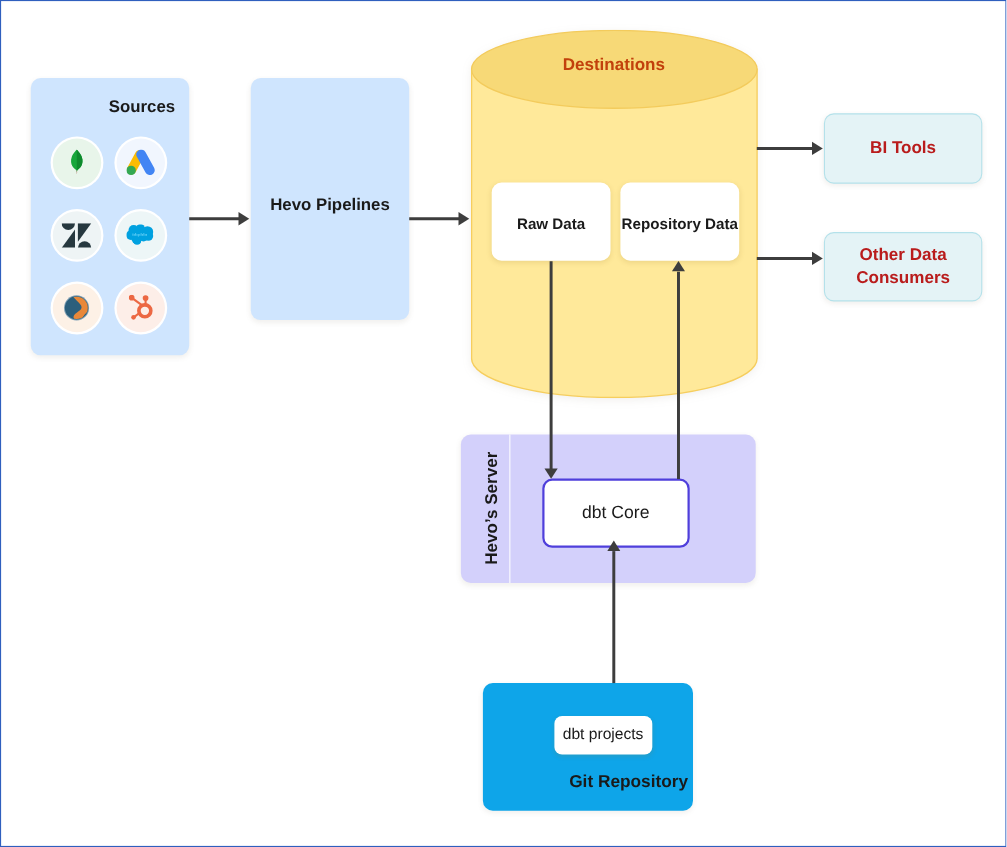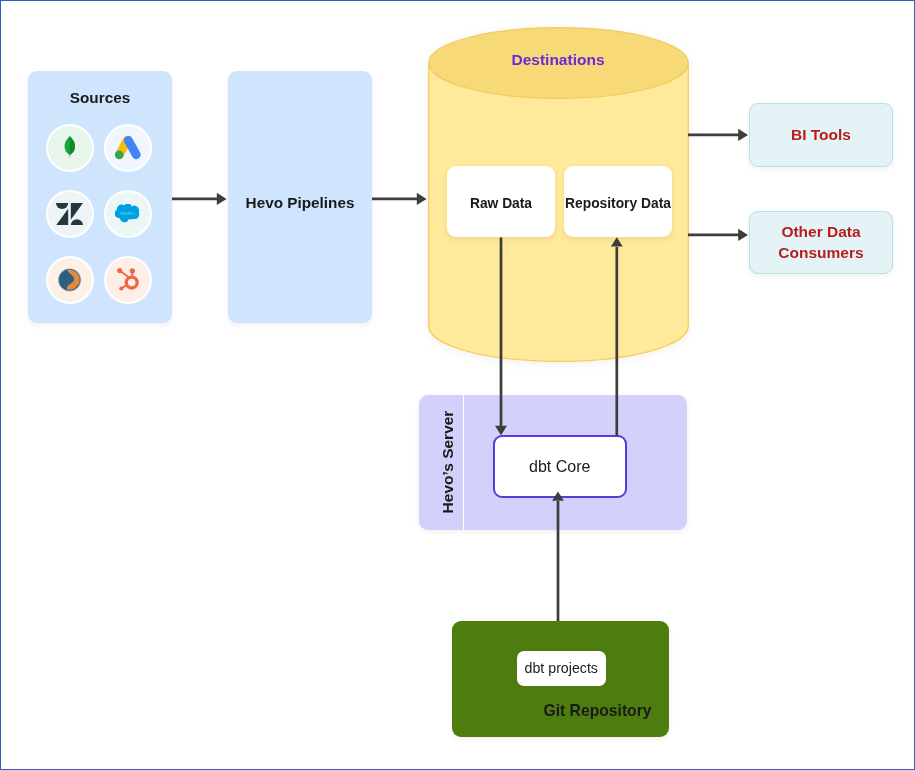--- a/index.html
+++ b/index.html
@@ -7,44 +7,44 @@
   body { font-family:"Liberation Sans", sans-serif; -webkit-font-smoothing:antialiased; }
   #page { position:relative; width:915px; height:770px; background:#ffffff;
           box-sizing:border-box; border:1.5px solid #2f5fbe; overflow:hidden; }
   .node { position:absolute; box-sizing:border-box; }
 
   
   #sources-box { left:27px; top:70px; width:144px; height:252px;
                  background:#cfe5fe; border-radius:9px;
                  box-shadow:0 2px 5px rgba(120,110,90,0.10); }
   .box-title { position:absolute; left:0; width:100%; text-align:center;
-               font-weight:bold; color:#1a1a1a; }
+               font-weight:bold; color:#1a1a1a;padding-left:29px; }
   #sources-title { top:17.5px; font-size:15.3px; }
   .src-icon { position:absolute; width:48px; height:48px; border-radius:50%;
               background:#ffffff; display:flex; align-items:center;
               justify-content:center; }
   .src-icon > .disc { width:44px; height:44px; border-radius:50%;
               display:flex; align-items:center; justify-content:center; }
   .src-icon svg { display:block; }
 
   
-  #pipelines-box { left:227px; top:70px; width:144px; height:252px;
+  #pipelines-box { left:227px; top:70px; width:144px; height:220px;
                    background:#cfe5fe; border-radius:9px;
                    box-shadow:0 2px 5px rgba(120,110,90,0.10); }
   #pipelines-label { position:absolute; left:0; top:0; width:100%; height:100%;
                      display:flex; align-items:center; justify-content:center;
                      font-size:15.3px; font-weight:bold; color:#1a1a1a;
                      padding-top:12px; box-sizing:border-box; }
 
   
   #cyl { left:426.5px; top:25.8px; width:261px; height:335px; }
   #cyl-svg { position:absolute; left:0; top:0; width:261px; height:335px; display:block;
              filter:drop-shadow(0 2px 4px rgba(120,110,90,0.10)); }
   #cyl-title { position:absolute; left:0; top:24.7px; width:261px; text-align:center;
-               font-size:15.5px; font-weight:bold; color:#6d28d9; }
+               font-size:15.5px; font-weight:bold; color:#c2410c; }
   .inner-card { position:absolute; background:#ffffff; border-radius:9px;
                 display:flex; align-items:center; justify-content:center;
                 text-align:center; font-size:13.8px; font-weight:bold; color:#1a1a1a;
                 line-height:1.39; padding-top:5px; box-sizing:border-box; box-shadow:0 2px 5px rgba(150,120,40,0.16); }
   #raw-data { left:446px; top:165px; width:108px; height:71px; }
   #transformed-data { left:563px; top:165px; width:108px; height:71px; }
 
   
   .consumer { background:#e4f3f6; border:1px solid #b4e1ea; border-radius:9px;
               display:flex; align-items:center; justify-content:center;
@@ -61,22 +61,22 @@
                     background:#fdfdff; }
   #server-label { position:absolute; left:-39px; top:48px; width:135px; height:38px;
                   transform:rotate(-90deg); display:flex; align-items:center;
                   justify-content:center; font-size:15.5px; font-weight:bold; color:#1a1a1a; }
   #dbt-core { left:491.5px; top:433.8px; width:134.5px; height:63px; background:#ffffff;
               border:2.1px solid #4f3fdb; border-radius:9px;
               display:flex; align-items:center; justify-content:center;
               font-size:16px; color:#1a1a1a; padding-top:1px; }
 
   
-  #git-box { left:451px; top:620px; width:217px; height:116px;
-             background:#4d7c0f; border-radius:9px;
+  #git-box { left:438px; top:620px; width:191px; height:116px;
+             background:#0ea5e9; border-radius:9px;
              box-shadow:0 2px 5px rgba(120,110,90,0.10); }
   #dbt-projects { position:absolute; left:64.5px; top:29.7px; width:89.5px; height:35.2px;
                   background:#ffffff; border-radius:7px;
                   box-shadow:0 2px 4px rgba(150,120,40,0.16);
                   display:flex; align-items:center; justify-content:center;
                   font-size:14.2px; color:#1a1a1a; }
   #git-title { position:absolute; left:0; top:80.5px; width:100%; text-align:center;
                font-size:15.7px; font-weight:bold; color:#1a1a1a;margin-left:37px; }
 
   svg.arrows { position:absolute; left:0; top:0; width:915px; height:770px;

